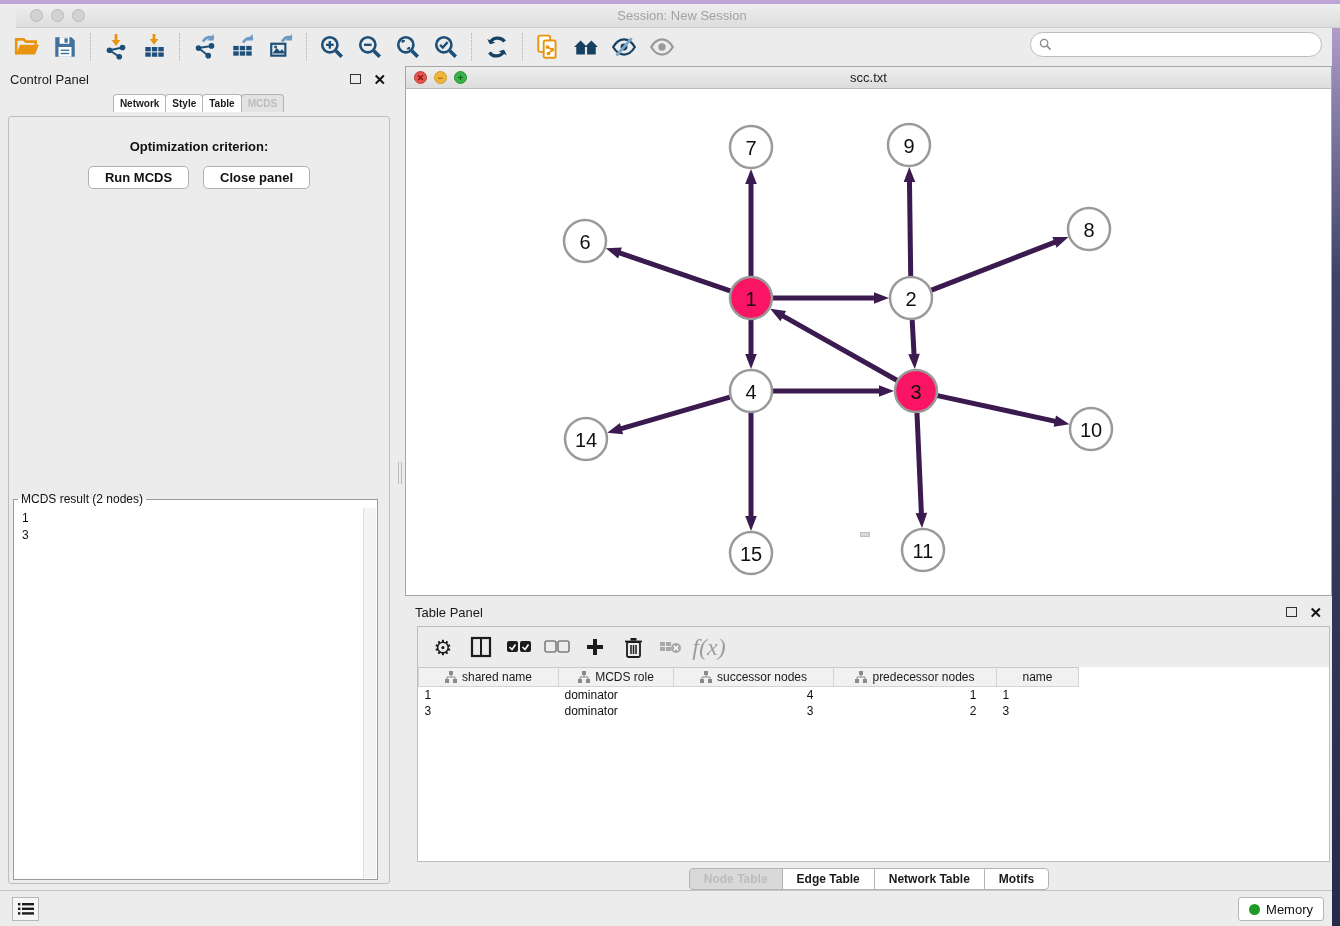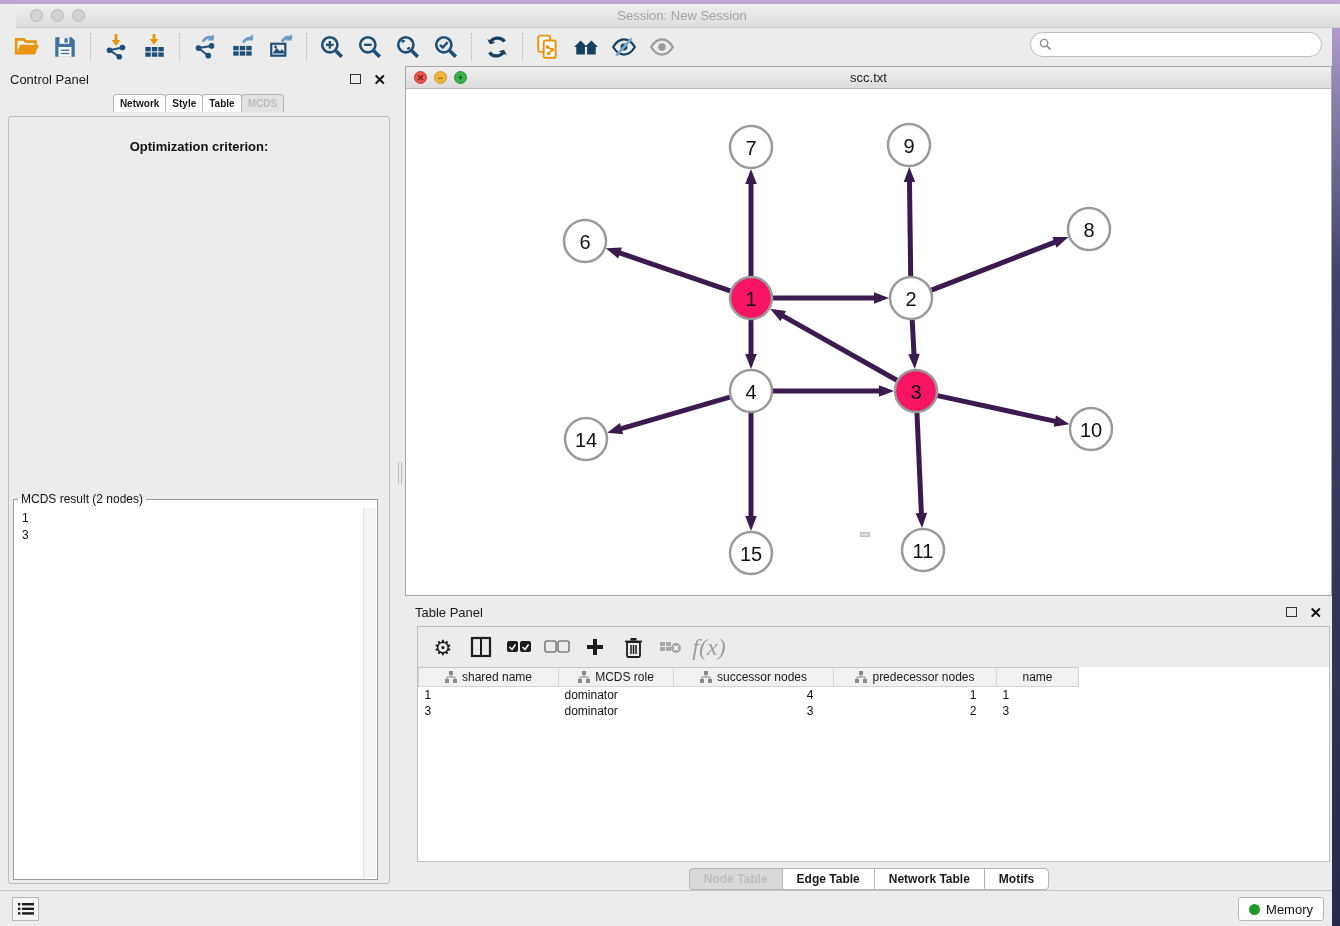--- a/index.html
+++ b/index.html
@@ -321,20 +321,24 @@
       <span class="close-ico">✕</span>
     </div>
     <div class="cp-tabs">
       <span class="cp-tab">Network</span>
       <span class="cp-tab">Style</span>
       <span class="cp-tab">Table</span>
       <span class="cp-tab active">MCDS</span>
     </div>
     <div class="cp-content">
       <div class="opt-label">Optimization criterion:</div>
+      <div class="cp-buttons">
+        <button class="btn">Run MCDS</button>
+        <button class="btn">Close panel</button>
+      </div>
       <fieldset class="result-box">
         <legend>MCDS result (2 nodes)</legend>
         <div class="result-inner">
             <div class="result-line">1</div>
             <div class="result-line">3</div>
           </div>
         <div class="result-scroll"></div>
       </fieldset>
     </div>
   </div>

